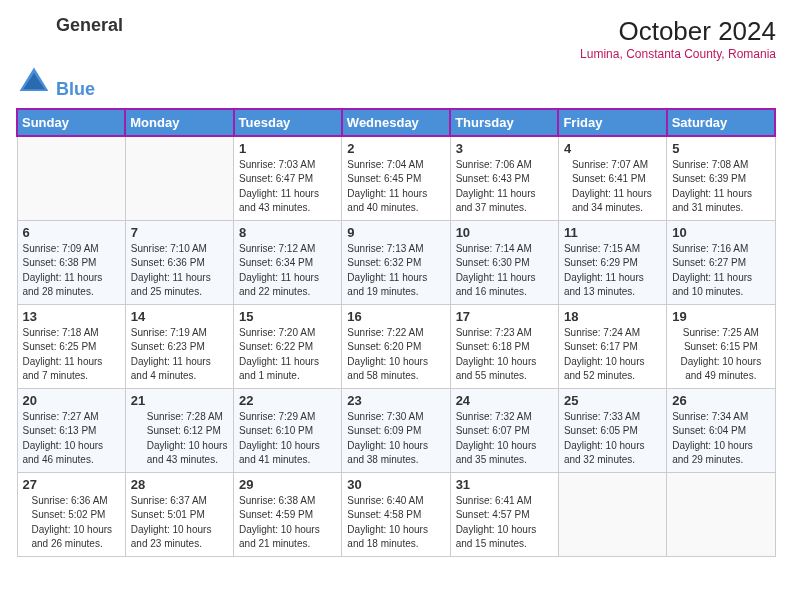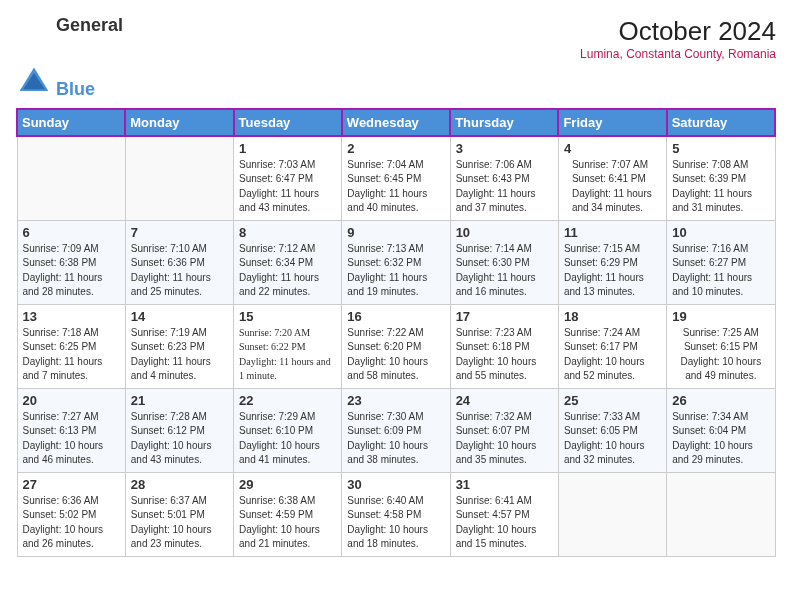--- a/index.html
+++ b/index.html
@@ -215,21 +215,21 @@
 Daylight: 11 hours and 7 minutes.</div>
         </td>
         <td>
           <span class="day-num">14</span>
           <div class="day-info" style="white-space: pre-line;">Sunrise: 7:19 AM
 Sunset: 6:23 PM
 Daylight: 11 hours and 4 minutes.</div>
         </td>
         <td>
           <span class="day-num">15</span>
-          <div class="day-info" style="white-space: pre-line; font-family: Liberation Serif, serif;">Sunrise: 7:20 AM
+          <div class="day-info" style="white-space: pre-line;">Sunrise: 7:20 AM
 Sunset: 6:22 PM
 Daylight: 11 hours and 1 minute.</div>
         </td>
         <td>
           <span class="day-num">16</span>
           <div class="day-info" style="white-space: pre-line;">Sunrise: 7:22 AM
 Sunset: 6:20 PM
 Daylight: 10 hours and 58 minutes.</div>
         </td>
         <td>
@@ -253,21 +253,21 @@
       </tr>
       <tr>
         <td>
           <span class="day-num">20</span>
           <div class="day-info" style="white-space: pre-line;">Sunrise: 7:27 AM
 Sunset: 6:13 PM
 Daylight: 10 hours and 46 minutes.</div>
         </td>
         <td>
           <span class="day-num">21</span>
-          <div class="day-info" style="white-space: pre-line;">Sunrise: 7:28 AM
+          <div class="day-info" style="white-space: pre-line; margin-left: 16px;">Sunrise: 7:28 AM
 Sunset: 6:12 PM
 Daylight: 10 hours and 43 minutes.</div>
         </td>
         <td>
           <span class="day-num">22</span>
           <div class="day-info" style="white-space: pre-line;">Sunrise: 7:29 AM
 Sunset: 6:10 PM
 Daylight: 10 hours and 41 minutes.</div>
         </td>
         <td>
@@ -291,21 +291,21 @@
         <td>
           <span class="day-num">26</span>
           <div class="day-info" style="white-space: pre-line;">Sunrise: 7:34 AM
 Sunset: 6:04 PM
 Daylight: 10 hours and 29 minutes.</div>
         </td>
       </tr>
       <tr>
         <td>
           <span class="day-num">27</span>
-          <div class="day-info" style="white-space: pre-line;">Sunrise: 6:36 AM
+          <div class="day-info" style="white-space: pre-line; margin-left: 9px;">Sunrise: 6:36 AM
 Sunset: 5:02 PM
 Daylight: 10 hours and 26 minutes.</div>
         </td>
         <td>
           <span class="day-num">28</span>
           <div class="day-info" style="white-space: pre-line;">Sunrise: 6:37 AM
 Sunset: 5:01 PM
 Daylight: 10 hours and 23 minutes.</div>
         </td>
         <td>

